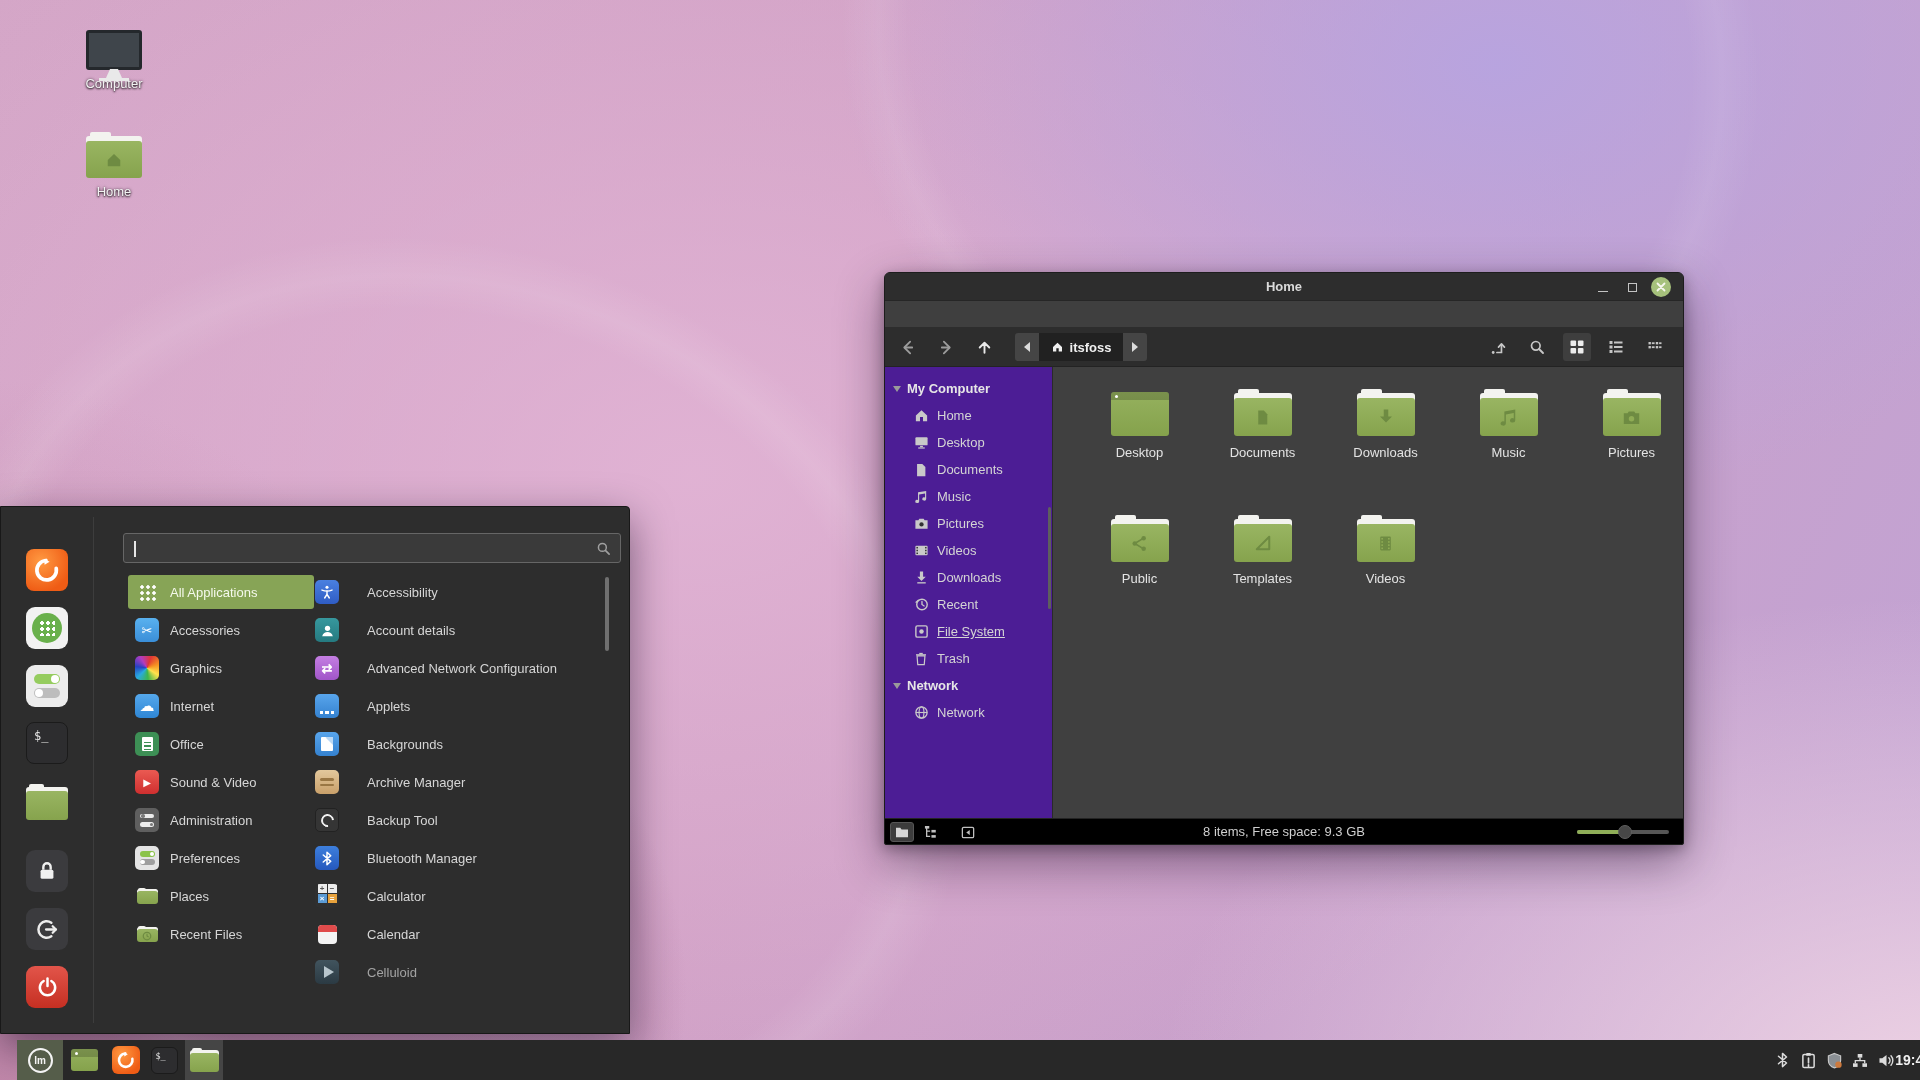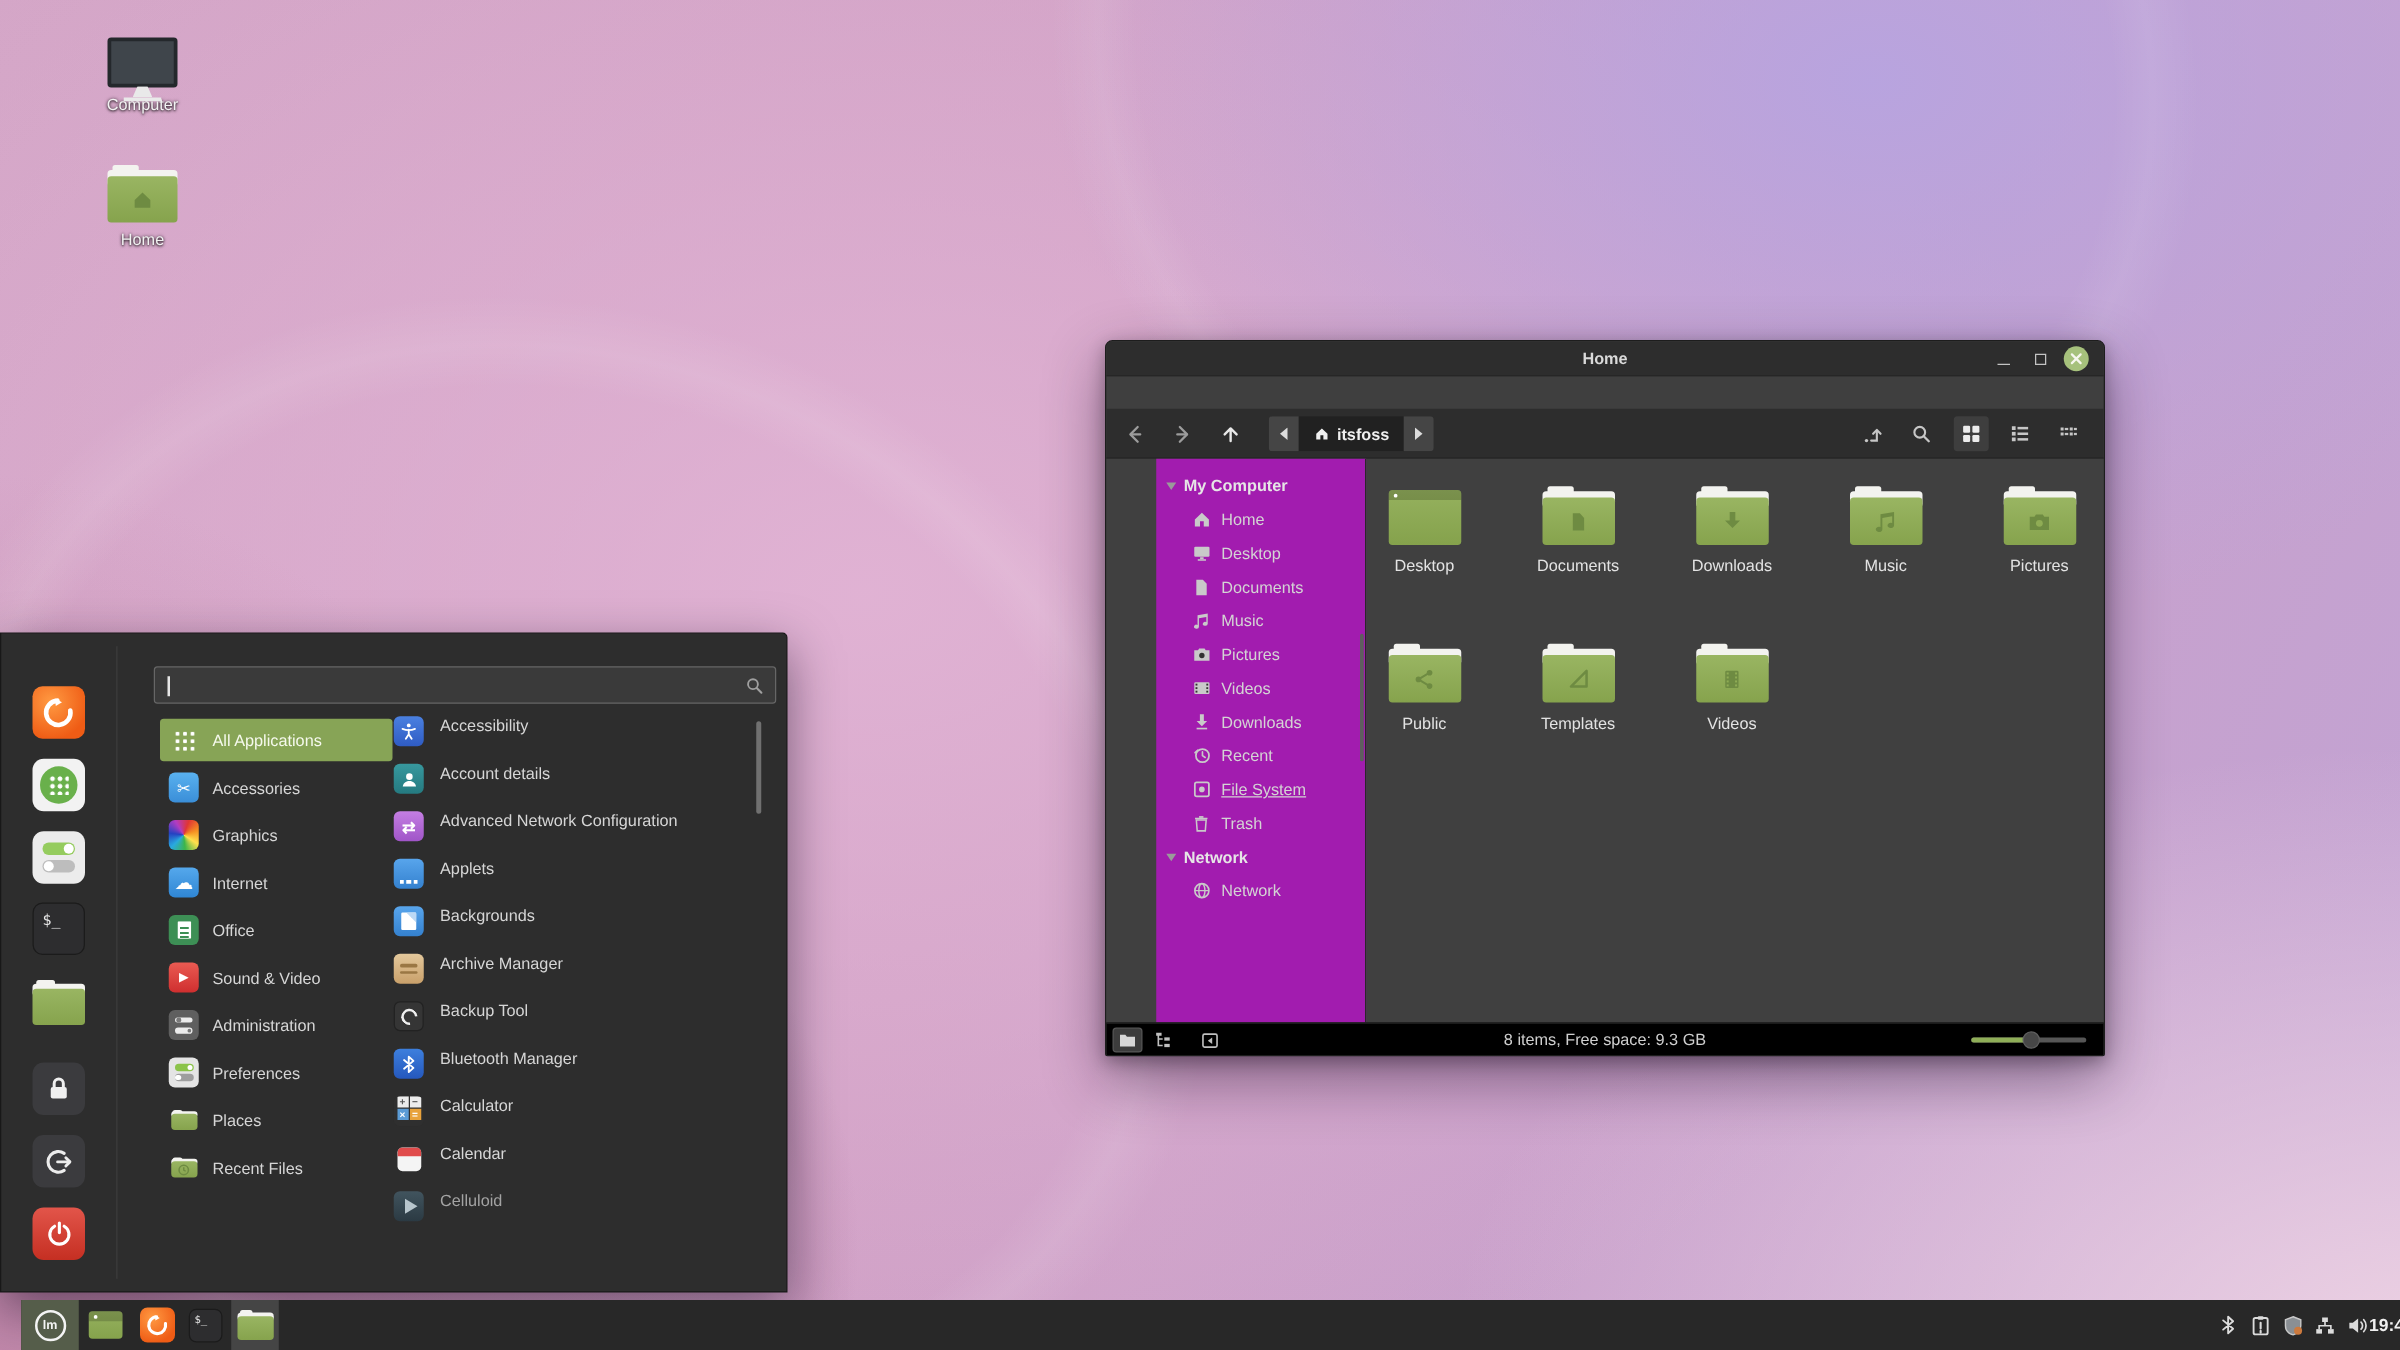--- a/index.html
+++ b/index.html
@@ -59,21 +59,21 @@
   .menubar .mi { padding:0 10px; line-height:26px; color:#d2d2d2; }
   .toolbar { position:absolute; left:0; top:54px; right:0; height:40px; background:#2d2d2d; border-bottom:1px solid #232323; }
   .tbtn { position:absolute; top:6px; width:28px; height:28px; display:flex; align-items:center; justify-content:center;
       border-radius:3px; color:#c6c6c6; }
   .tbtn.active { background:#3e3e3e; }
   .crumb { position:absolute; left:130px; top:6px; height:28px; display:flex; border-radius:3px; overflow:hidden; }
   .crumb .seg { display:flex; align-items:center; justify-content:center; }
   .crumb .arrowseg { width:24px; background:#454545; color:#cfcfcf; }
   .crumb .mainseg { width:84px; background:#212121; color:#f0f0f0; font-weight:bold; gap:6px; }
   .fm-body { position:absolute; left:0; top:94px; right:0; bottom:26px; background:#404040; }
-  .sidebar { position:absolute; left:0; top:0; bottom:0; width:168px; background:#a21caf; border-right:1px solid #2a2a2a; padding-top:8px;margin-left:40px; }
+  .sidebar { position:absolute; left:0; top:0; bottom:0; width:168px; background:#4c1d95; border-right:1px solid #2a2a2a; padding-top:8px; }
   .sb-head { display:flex; align-items:center; height:27px; padding-left:8px; gap:6px; font-weight:bold; color:#e6e6e6; }
   .sb-item { display:flex; align-items:center; height:27px; padding-left:28px; gap:8px; color:#d4d4d4; }
   .sb-item .sico { width:16px; display:flex; justify-content:center; color:#c9c9c9; }
   .tri { width:0; height:0; border-left:4.5px solid transparent; border-right:4.5px solid transparent; border-top:6px solid #9a9a9a; }
   .underline { text-decoration:underline; }
   .sb-scroll { position:absolute; right:1px; top:140px; width:3px; height:102px; background:#5e5e5e; border-radius:2px; }
   .iconview { position:absolute; left:169px; top:0; right:0; bottom:0; }
   .grid { position:absolute; left:24px; top:18px; width:620px; display:flex; flex-wrap:wrap; }
   .cell { width:123px; height:126px; display:flex; flex-direction:column; align-items:center; padding-top:4px; }
   .cell .flab { margin-top:9px; color:#e3e3e3; }
@@ -97,21 +97,21 @@
   .fav { position:absolute; left:25px; width:42px; height:42px; border-radius:9px;
       display:flex; align-items:center; justify-content:center; }
   .searchbox { position:absolute; left:122px; top:26px; width:498px; height:30px; background:#3a3a3a;
       border:1px solid #666; border-radius:3px; }
   .caret { position:absolute; left:10px; top:7px; width:1.5px; height:16px; background:#e6e6e6; }
   .sg-ico { position:absolute; right:9px; top:7px; color:#9f9f9f; }
   .catcol { position:absolute; left:127px; top:66px; width:186px; }
   .catrow { height:38px; display:flex; align-items:center; gap:11px; padding-left:7px; border-radius:3px; color:#d6d6d6; }
   .catrow.sel { background:#87a456; height:34px; margin:2px 0; color:#f5f9ec; }
   .appcol { position:absolute; left:306px; top:66px; width:300px; }
-  .approw { height:38px; display:flex; align-items:flex-start; gap:13px; padding-left:8px; color:#d6d6d6; }
+  .approw { height:38px; display:flex; align-items:center; gap:28px; padding-left:8px; color:#d6d6d6; }
   .approw.dim { color:#a3a3a3; }
   .app-scroll { position:absolute; right:20px; top:70px; width:4px; height:74px; background:#707070; border-radius:2px; }
 
   .ci { width:24px; height:24px; border-radius:5px; flex:none; display:flex; align-items:center; justify-content:center;
       color:#fff; font-size:13px; overflow:hidden; }
   .dots9 { width:17px; height:17px;
       background-image:radial-gradient(circle, #fff 1.7px, transparent 2.1px); background-size:6px 6px; background-position:0 0; }
   .dots9.green { background-image:radial-gradient(circle, #fff 1.5px, transparent 1.9px); }
   .sliders i { display:block; width:14px; height:4.5px; border-radius:2.5px; background:#ececec; margin:2px 0; position:relative; }
   .sliders i:after { content:""; position:absolute; top:.5px; width:3.5px; height:3.5px; border-radius:50%; background:#7a7a7a; }

